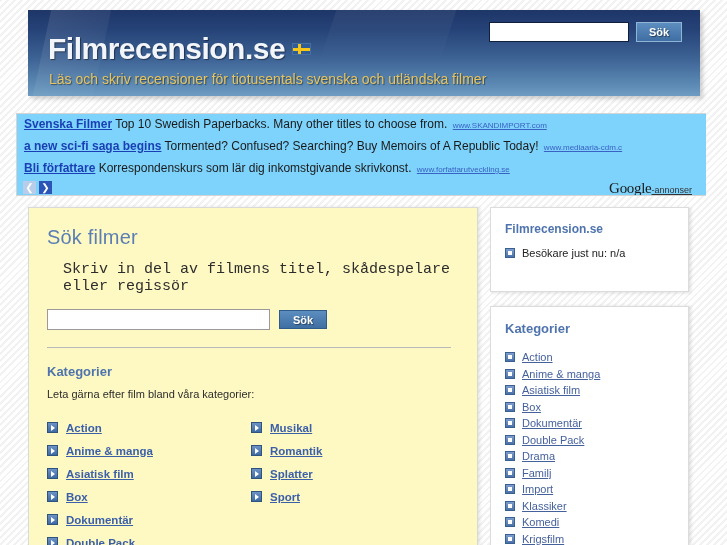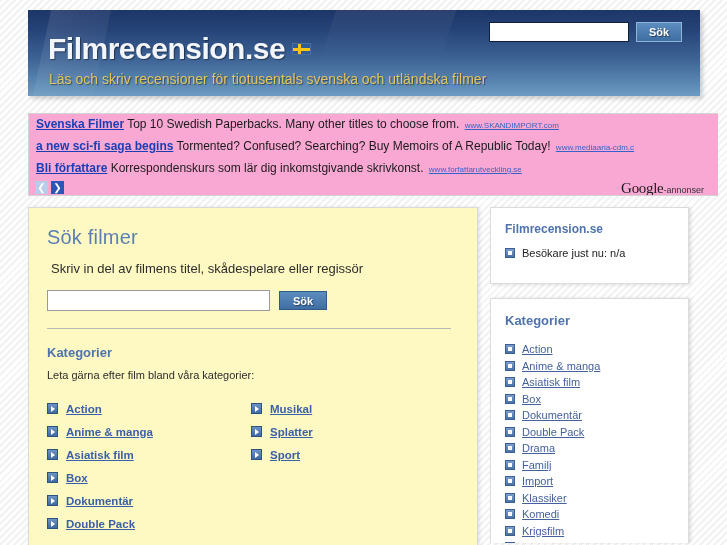--- a/index.html
+++ b/index.html
@@ -142,25 +142,25 @@
     text-shadow: 1px 1px 1px rgba(0,0,0,0.5);
     background: linear-gradient(to bottom, #5d8ec0, #3f6ea2);
     border: 1px solid #8fb4d6;
     cursor: pointer;
     padding: 0;
   }
 
   
   .ads {
     position: absolute;
-    left: 28px;
+    left: 16px;
     top: 113px;
     width: 690px;
     height: 83px;
-    background: #f9a8d4;
+    background: #7dd3fc;
     border: 1px solid #d4d4d4;
     border-right: none;
     box-sizing: border-box;
     overflow: hidden;
   }
   .ad-row {
     font-size: 12px;
     line-height: 21px;
     color: #1a1a1a;
     white-space: nowrap;
@@ -214,20 +214,21 @@
   .google-brand .g {
     font-family: "Liberation Serif", serif;
     font-size: 15px;
     color: #1a1a1a;
     letter-spacing: -0.3px;
     margin-top: 26px;
   }
   .google-brand .ann {
     font-size: 9px;
     color: #333;
+    text-decoration: underline;
   }
 
   
   .content {
     position: absolute;
     left: 28px;
     top: 207px;
     width: 450px;
     height: 356px;
     background: #fef9c3;
@@ -239,23 +240,24 @@
   .content-inner { padding: 18px 22px 0 18px; }
 
   h1.page-title {
     margin: 0 0 12px 0;
     font-size: 20px;
     font-weight: normal;
     color: #5b7fb4;
     letter-spacing: 0.2px;
   }
   .lead {
-    margin: 0 0 14px 4px;
-    font-size: 13px;
+    margin: 0 0 14px 16px;
+    font-size: 15px;
     color: #2d2d2d;
+    font-family: Liberation Mono, monospace;
   }
   .search-form {
     display: flex;
     align-items: center;
     gap: 9px;
     margin-bottom: 17px;
   }
   .search-form input {
     width: 215px;
     height: 17px;
@@ -367,21 +369,21 @@
   h3.panel-title.big {
     font-size: 13px;
     margin-bottom: 13px;
   }
   .panel-row {
     display: flex;
     align-items: center;
     gap: 7px;
     font-size: 11px;
     color: #222;
-    margin-bottom: 12px;
+    margin-bottom: 20px;
   }
   .sb-bullet {
     position: relative;
     width: 10px;
     height: 10px;
     flex: 0 0 10px;
     background: linear-gradient(to bottom, #7d9ece, #4a72a8);
     border: 1px solid #3a5f92;
     box-sizing: border-box;
   }
@@ -502,20 +504,24 @@
           </div>
         </div>
 
         <div class="cat-col">
           <div class="cat-item">
             <span class="bullet"></span>
             <span class="cat-link">Musikal</span>
           </div>
           <div class="cat-item">
             <span class="bullet"></span>
+            <span class="cat-link">Romantik</span>
+          </div>
+          <div class="cat-item">
+            <span class="bullet"></span>
             <span class="cat-link">Splatter</span>
           </div>
           <div class="cat-item">
             <span class="bullet"></span>
             <span class="cat-link">Sport</span>
           </div>
         </div>
       </div>
     </div>
   </div>

